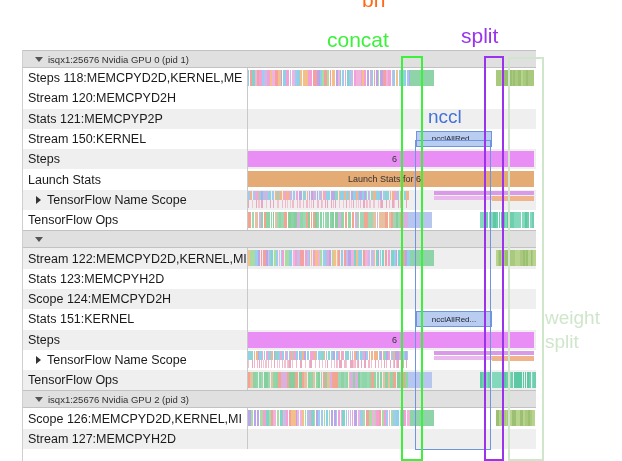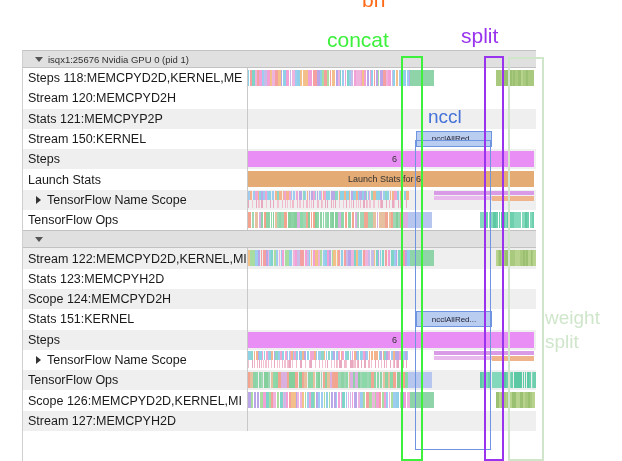--- a/index.html
+++ b/index.html
@@ -816,20 +816,24 @@
             <span style="position:absolute;left:41.1px;width:1.4px;top:0;bottom:0;background:#5cc8a4"></span>
             <span style="position:absolute;left:42.9px;width:1.4px;top:0;bottom:0;background:#5cc8a4"></span>
             <span style="position:absolute;left:44.6px;width:1.4px;top:0;bottom:0;background:#5cc8a4"></span>
             <span style="position:absolute;left:46.5px;width:2.0px;top:0;bottom:0;background:#5cc8a4"></span>
             <span style="position:absolute;left:48.6px;width:2.6px;top:0;bottom:0;background:#6ecfae"></span>
             <span style="position:absolute;left:51.6px;width:1.6px;top:0;bottom:0;background:#84d8bb"></span>
             <span style="position:absolute;left:53.4px;width:2.2px;top:0;bottom:0;background:#6ecfae"></span>
           </span>
         </div>
       </div>
+      <div class="group-header">
+        <span class="caret"></span>
+        <span>isqx1:25676 Nvidia GPU 2 (pid 3)</span>
+      </div>
       <div class="row">
         <div class="row-label">
           <span>Scope 126:MEMCPYD2D,KERNEL,MI</span>
         </div>
         <div class="track">
           <span class="bars" style="left:0px;width:162px;">
             <span style="position:absolute;left:0.0px;width:2.6px;top:0;bottom:0;background:#b8a6e8"></span>
             <span style="position:absolute;left:2.7px;width:2.6px;top:0;bottom:0;background:#a8dca0"></span>
             <span style="position:absolute;left:5.6px;width:2.5px;top:0;bottom:0;background:#b8a6e8"></span>
             <span style="position:absolute;left:8.5px;width:2.7px;top:0;bottom:0;background:#b8a6e8"></span>

